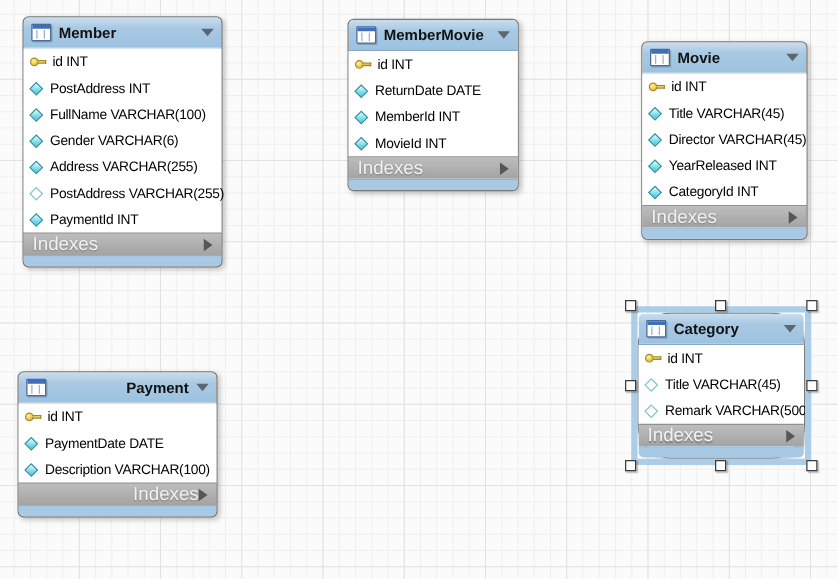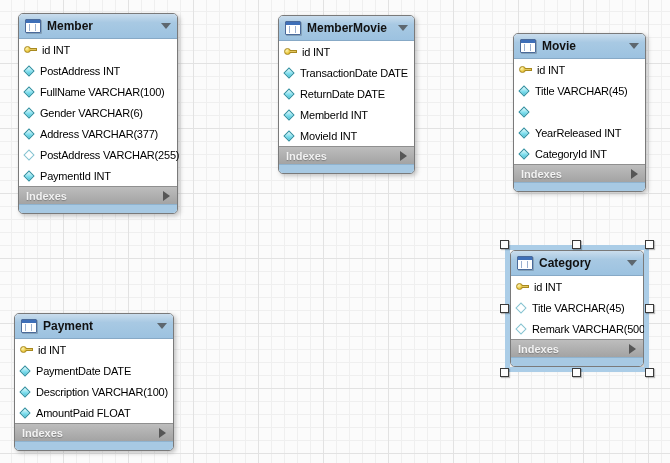--- a/index.html
+++ b/index.html
@@ -23,22 +23,22 @@
   .dbtable{
     position:absolute;
     background:#fff;
     border:1px solid #7a7a7a;
     border-radius:5px;
     box-shadow:2px 2px 4px rgba(110,110,110,0.40);
   }
   .t-member     {left:18px; top:13px; width:158px;}
   .t-membermovie{left:278px;top:15px; width:135px;}
   .t-movie      {left:513px;top:19px; width:131px;margin-top:14px;}
-  .t-category   {left:510px;top:250px;width:132px;}
-  .t-payment    {left:14px; top:313px;width:158px;}
+  .t-category   {left:510px;top:250px;width:132px;border-radius:27px;}
+  .t-payment    {left:14px; top:297px;width:158px;text-align:right;}
 
   .thead{
     height:24px;display:flex;align-items:center;gap:6px;
     padding:0 6px;
     background:linear-gradient(180deg,#cadded 0%,#a8c9e3 35%,#9cc2e0 100%);
     border-bottom:1px solid #87a9c6;
     border-top-left-radius:4px;border-top-right-radius:4px;
   }
   .ttitle{flex:1;font-size:12px;font-weight:bold;color:#111;white-space:nowrap;}
   .table-icon{
@@ -83,21 +83,21 @@
   }
   .diamond.hollow{background:#fff;border:1px solid #85c3d1;}
   
   .tfoot{
     height:17px;display:flex;align-items:center;
     padding:0 7px;
     background:linear-gradient(180deg,#bdbdbd,#a3a3a3);
     border-top:1px solid #8f8f8f;
   }
   .findexes{
-    flex:1;font-size:11px;font-weight:bold;color:#f2f2f2;
+    flex:1;font-size:15px;font-weight:normal;color:#f2f2f2;
     text-shadow:0 1px 1px rgba(90,90,90,0.55);
   }
   .tri-right{
     width:0;height:0;flex:0 0 auto;
     border-top:5px solid transparent;border-bottom:5px solid transparent;
     border-left:7px solid #565656;
   }
   .bstrip{
     height:8px;background:#a7c9e3;
     border-bottom-left-radius:4px;border-bottom-right-radius:4px;
@@ -141,21 +141,21 @@
       <div class="row">
           <span class="diamond filled"></span>
           <span class="ctext">FullName VARCHAR(100)</span>
         </div>
       <div class="row">
           <span class="diamond filled"></span>
           <span class="ctext">Gender VARCHAR(6)</span>
         </div>
       <div class="row">
           <span class="diamond filled"></span>
-          <span class="ctext">Address VARCHAR(377)</span>
+          <span class="ctext">Address VARCHAR(255)</span>
         </div>
       <div class="row">
           <span class="diamond hollow"></span>
           <span class="ctext">PostAddress VARCHAR(255)</span>
         </div>
       <div class="row">
           <span class="diamond filled"></span>
           <span class="ctext">PaymentId INT</span>
         </div>
     </div>
@@ -172,24 +172,20 @@
       <span class="ttitle">MemberMovie</span>
       <span class="tri-down"></span>
     </div>
     <div class="tbody">
       <div class="row">
           <span class="key-icon"></span>
           <span class="ctext">id INT</span>
         </div>
       <div class="row">
           <span class="diamond filled"></span>
-          <span class="ctext">TransactionDate DATE</span>
-        </div>
-      <div class="row">
-          <span class="diamond filled"></span>
           <span class="ctext">ReturnDate DATE</span>
         </div>
       <div class="row">
           <span class="diamond filled"></span>
           <span class="ctext">MemberId INT</span>
         </div>
       <div class="row">
           <span class="diamond filled"></span>
           <span class="ctext">MovieId INT</span>
         </div>
@@ -211,20 +207,21 @@
       <div class="row">
           <span class="key-icon"></span>
           <span class="ctext">id INT</span>
         </div>
       <div class="row">
           <span class="diamond filled"></span>
           <span class="ctext">Title VARCHAR(45)</span>
         </div>
       <div class="row">
           <span class="diamond filled"></span>
+          <span class="ctext">Director VARCHAR(45)</span>
         </div>
       <div class="row">
           <span class="diamond filled"></span>
           <span class="ctext">YearReleased INT</span>
         </div>
       <div class="row">
           <span class="diamond filled"></span>
           <span class="ctext">CategoryId INT</span>
         </div>
     </div>
@@ -283,24 +280,20 @@
           <span class="ctext">id INT</span>
         </div>
       <div class="row">
           <span class="diamond filled"></span>
           <span class="ctext">PaymentDate DATE</span>
         </div>
       <div class="row">
           <span class="diamond filled"></span>
           <span class="ctext">Description VARCHAR(100)</span>
         </div>
-      <div class="row">
-          <span class="diamond filled"></span>
-          <span class="ctext">AmountPaid FLOAT</span>
-        </div>
     </div>
     <div class="tfoot">
       <span class="findexes">Indexes</span>
       <span class="tri-right"></span>
     </div>
     <div class="bstrip"></div>
   </div>
 
 </div>
 

